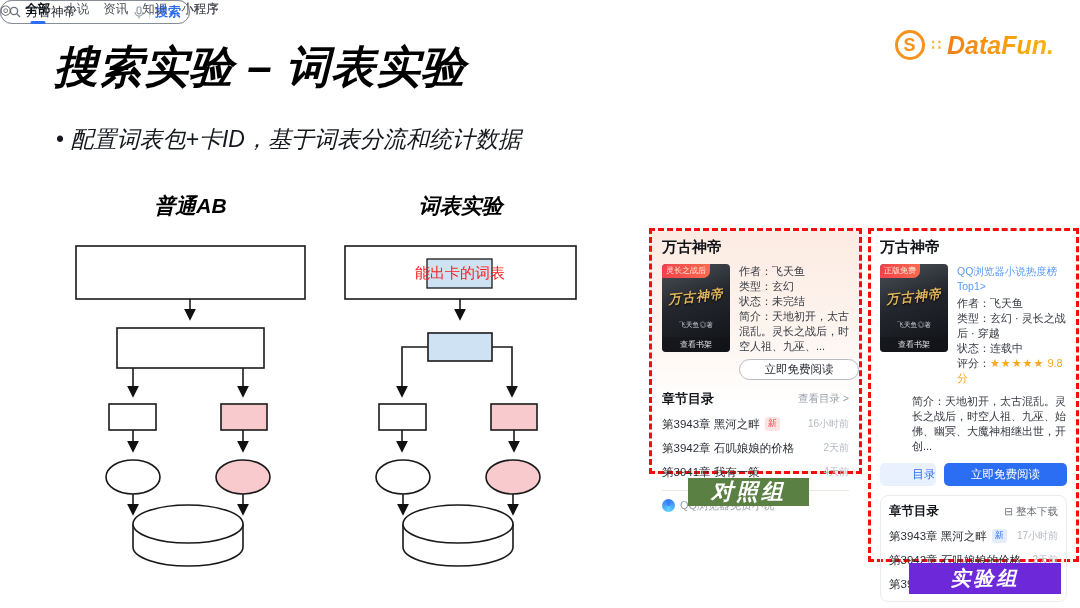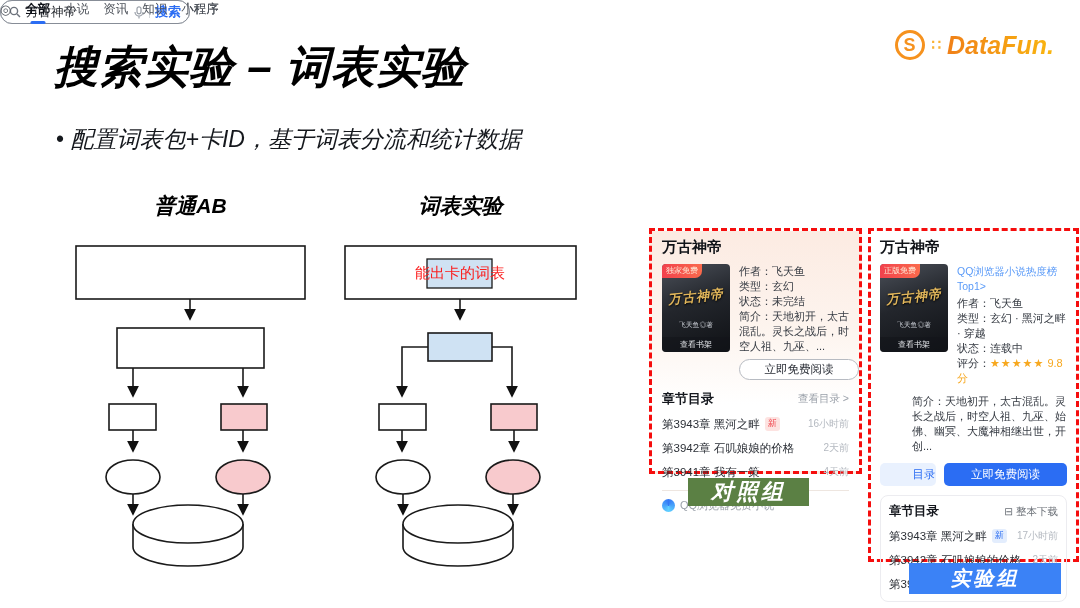--- a/index.html
+++ b/index.html
@@ -109,21 +109,21 @@
           clip-path:polygon(0 0,100% 0,100% 100%,50% 68%,0 100%); }
   .g-drop { width:9px; height:9px; background:#fff; border-radius:0 50% 50% 50%;
             transform:rotate(45deg); }
   .g-folder { width:21px; height:16px; border-radius:2.5px;
               background:linear-gradient(180deg,#ffd44f,#ffaf16); box-shadow:inset 0 2.5px 0 #ffe28a; }
 
   
   .grp { position:absolute; display:flex; align-items:center; justify-content:center;
          color:#fff; font-style:italic; font-weight:700; letter-spacing:3px; }
   #control-label { left:688px; top:478px; width:121px; height:28px; background:#5b8044; font-size:22px; }
-  #experiment-label { left:909px; top:563px; width:152px; height:31px; background:#3b82f6; font-size:20px; }
+  #experiment-label { left:909px; top:563px; width:152px; height:31px; background:#6d28d9; font-size:20px; }
 </style>
 </head>
 <body>
 
 <div class="slide">
 
   <div class="abs page-title">搜索实验 – 词表实验</div>
   <div class="abs logo">
     <span class="logo-s">S</span>
     <span class="logo-px">∷</span>
@@ -197,21 +197,21 @@
     <span>小说</span>
     <span>资讯</span>
     <span>知识</span>
     <span>小程序</span>
   </div>
 
   <div class="dash-card" id="p1-card">
     <div class="book-title">万古神帝</div>
     <div class="book-row">
       <div class="cover">
-        <span class="cover-badge">独家免费</span>
+        <span class="cover-badge">灵长之战后</span>
         <span class="cover-title">万古神帝</span>
         <span class="cover-author">飞天鱼◎著</span>
         <span class="cover-shelf">查看书架</span>
       </div>
       <div class="meta">
         <div>作者：飞天鱼</div>
         <div>类型：玄幻</div>
         <div>状态：未完结</div>
         <div>简介：天地初开，太古混乱。灵长之战后，时空人祖、九巫、...</div>
         <div class="read-btn">立即免费阅读</div>
@@ -269,21 +269,21 @@
     <div class="book-row">
       <div class="cover">
         <span class="cover-badge">正版免费</span>
         <span class="cover-title">万古神帝</span>
         <span class="cover-author">飞天鱼◎著</span>
         <span class="cover-shelf">查看书架</span>
       </div>
       <div class="meta">
         <div class="hot">QQ浏览器小说热度榜 Top1&gt;</div>
         <div>作者：飞天鱼</div>
-        <div>类型：玄幻 · 黑河之畔 · 穿越</div>
+        <div>类型：玄幻 · 灵长之战后 · 穿越</div>
         <div>状态：连载中</div>
         <div>
           <span>评分：</span><span class="stars">★★★★★</span> <span class="rate-val">9.8分</span>
         </div>
       </div>
     </div>
     <div class="p2-intro">简介：天地初开，太古混乱。灵长之战后，时空人祖、九巫、始佛、幽冥、大魔神相继出世，开创...</div>
     <div class="btn-row">
       <div class="btn-toc">目录</div>
       <div class="btn-read">立即免费阅读</div>

